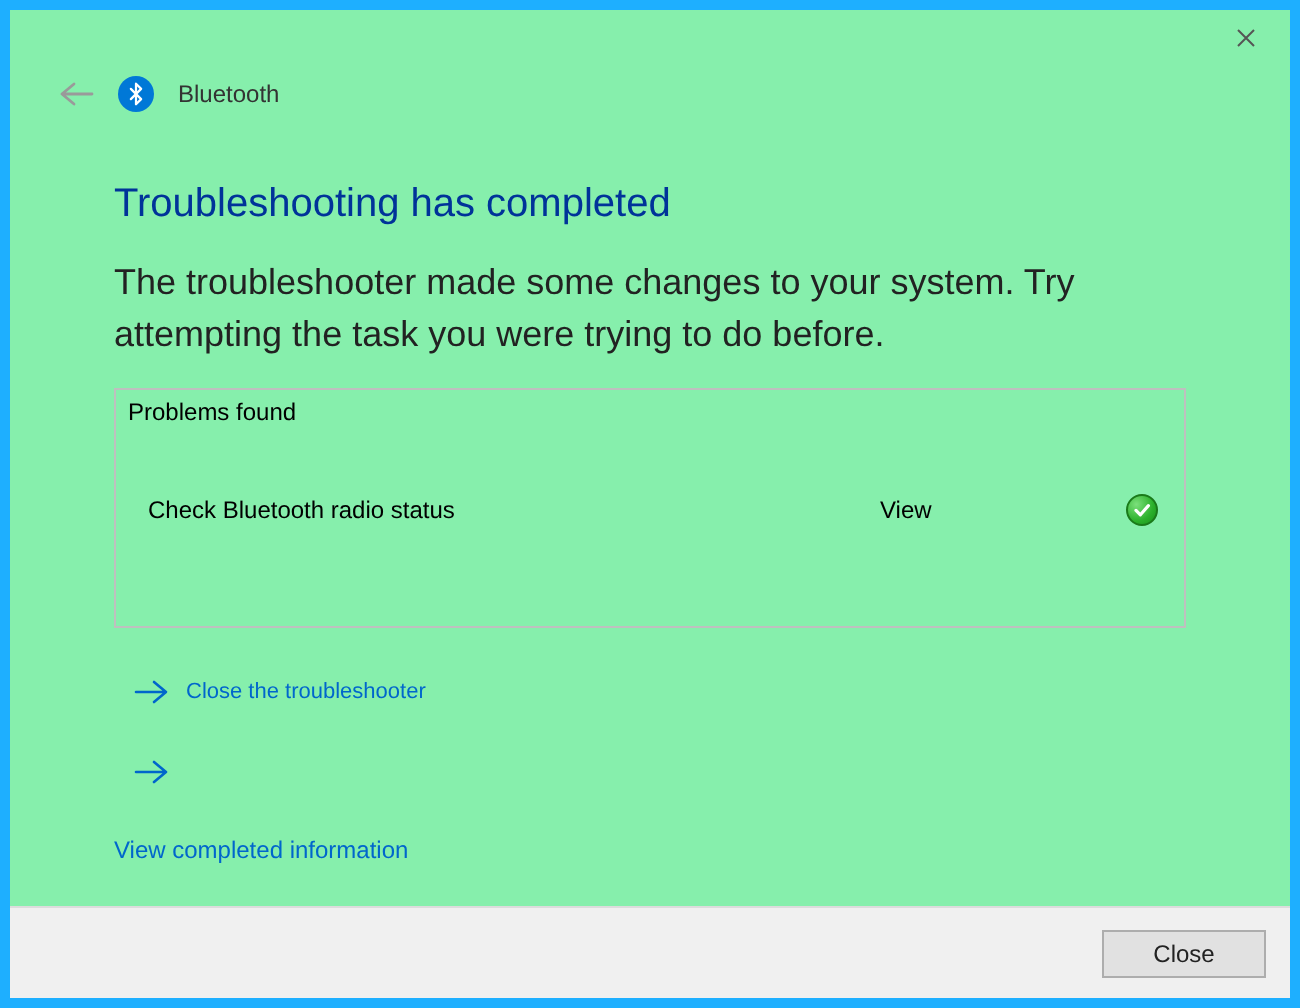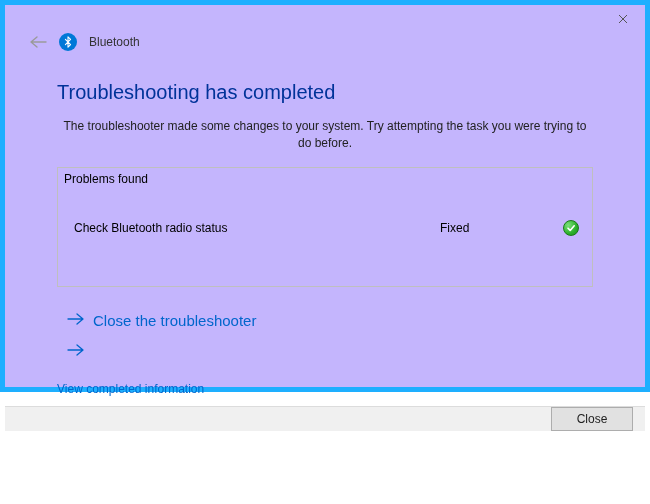--- a/index.html
+++ b/index.html
@@ -7,24 +7,24 @@
   body {
     font-family: "Segoe UI", Tahoma, sans-serif;
     font-size: 12px;
     background: #fff;
     width: 650px;
     height: 504px;
     overflow: hidden;
   }
   .outer {
     width: 650px;
-    height: 392px;
+    height: 504px;
     border: 5px solid #1eafff;
     position: relative;
-    background: #c4b5fd;
+    background: #86efac;
     display: flex;
     flex-direction: column;
   }
   .titlebar {
     height: 28px;
     display: flex;
     justify-content: flex-end;
     align-items: flex-start;
   }
   .win-close {
@@ -66,25 +66,24 @@
     padding: 16px 52px 10px 52px;
     flex: 1 1 auto;
   }
   h1.hero {
     color: #003399;
     font-weight: 400;
     font-size: 20px;
     margin: 14px 0 14px 0;
   }
   .desc {
-    font-size: 12px;
+    font-size: 18px;
     color: #222;
     margin: 4px 0 14px 0;
     line-height: 1.45;
-    text-align: center;
   }
   .problems-box {
     border: 1px solid #bfbfbf;
     height: 120px;
     padding: 2px 8px 4px 4px;
   }
   .problems-header {
     font-weight: 400;
     font-size: 12px;
     padding: 2px 0 5px 2px;
@@ -104,26 +103,27 @@
     background: radial-gradient(circle at 30% 30%, #7be07b, #2bb02b 60%, #189018);
     border: 1px solid #1a7a1a;
     display: flex; align-items: center; justify-content: center;
   }
   .check-badge svg { display: block; }
   .action-list {
     margin-top: 18px;
   }
   .action-item {
     display: flex;
-    align-items: flex-start;
+    align-items: center;
     gap: 8px;
     color: #0066cc;
-    font-size: 15px;
+    font-size: 11px;
     padding: 7px 0 7px 10px;
     cursor: pointer;
+    margin-top: 12px;
   }
   .action-item .arrow-right svg { display: block; }
   .link-small {
     color: #0066cc;
     font-size: 12px;
     margin-top: 18px;
     display: inline-block;
     cursor: pointer;
   }
   .footer-bar {
@@ -177,21 +177,21 @@
   </div>
 
   <div class="content">
     <h1 class="hero">Troubleshooting has completed</h1>
     <p class="desc">The troubleshooter made some changes to your system. Try attempting the task you were trying to do before.</p>
 
     <div class="problems-box">
       <div class="problems-header">Problems found</div>
       <div class="problem-row">
         <span class="pname">Check Bluetooth radio status</span>
-        <span class="pstatus">Fixed</span>
+        <span class="pstatus">View</span>
         <span class="picon">
           <span class="check-badge">
             <svg width="10" height="10" viewBox="0 0 10 10">
                 <path d="M2 5.2 L4.2 7.4 L8.2 2.8" stroke="#fff" stroke-width="1.6" fill="none" stroke-linecap="round" stroke-linejoin="round"></path>
               </svg>
           </span>
         </span>
       </div>
     </div>
 

